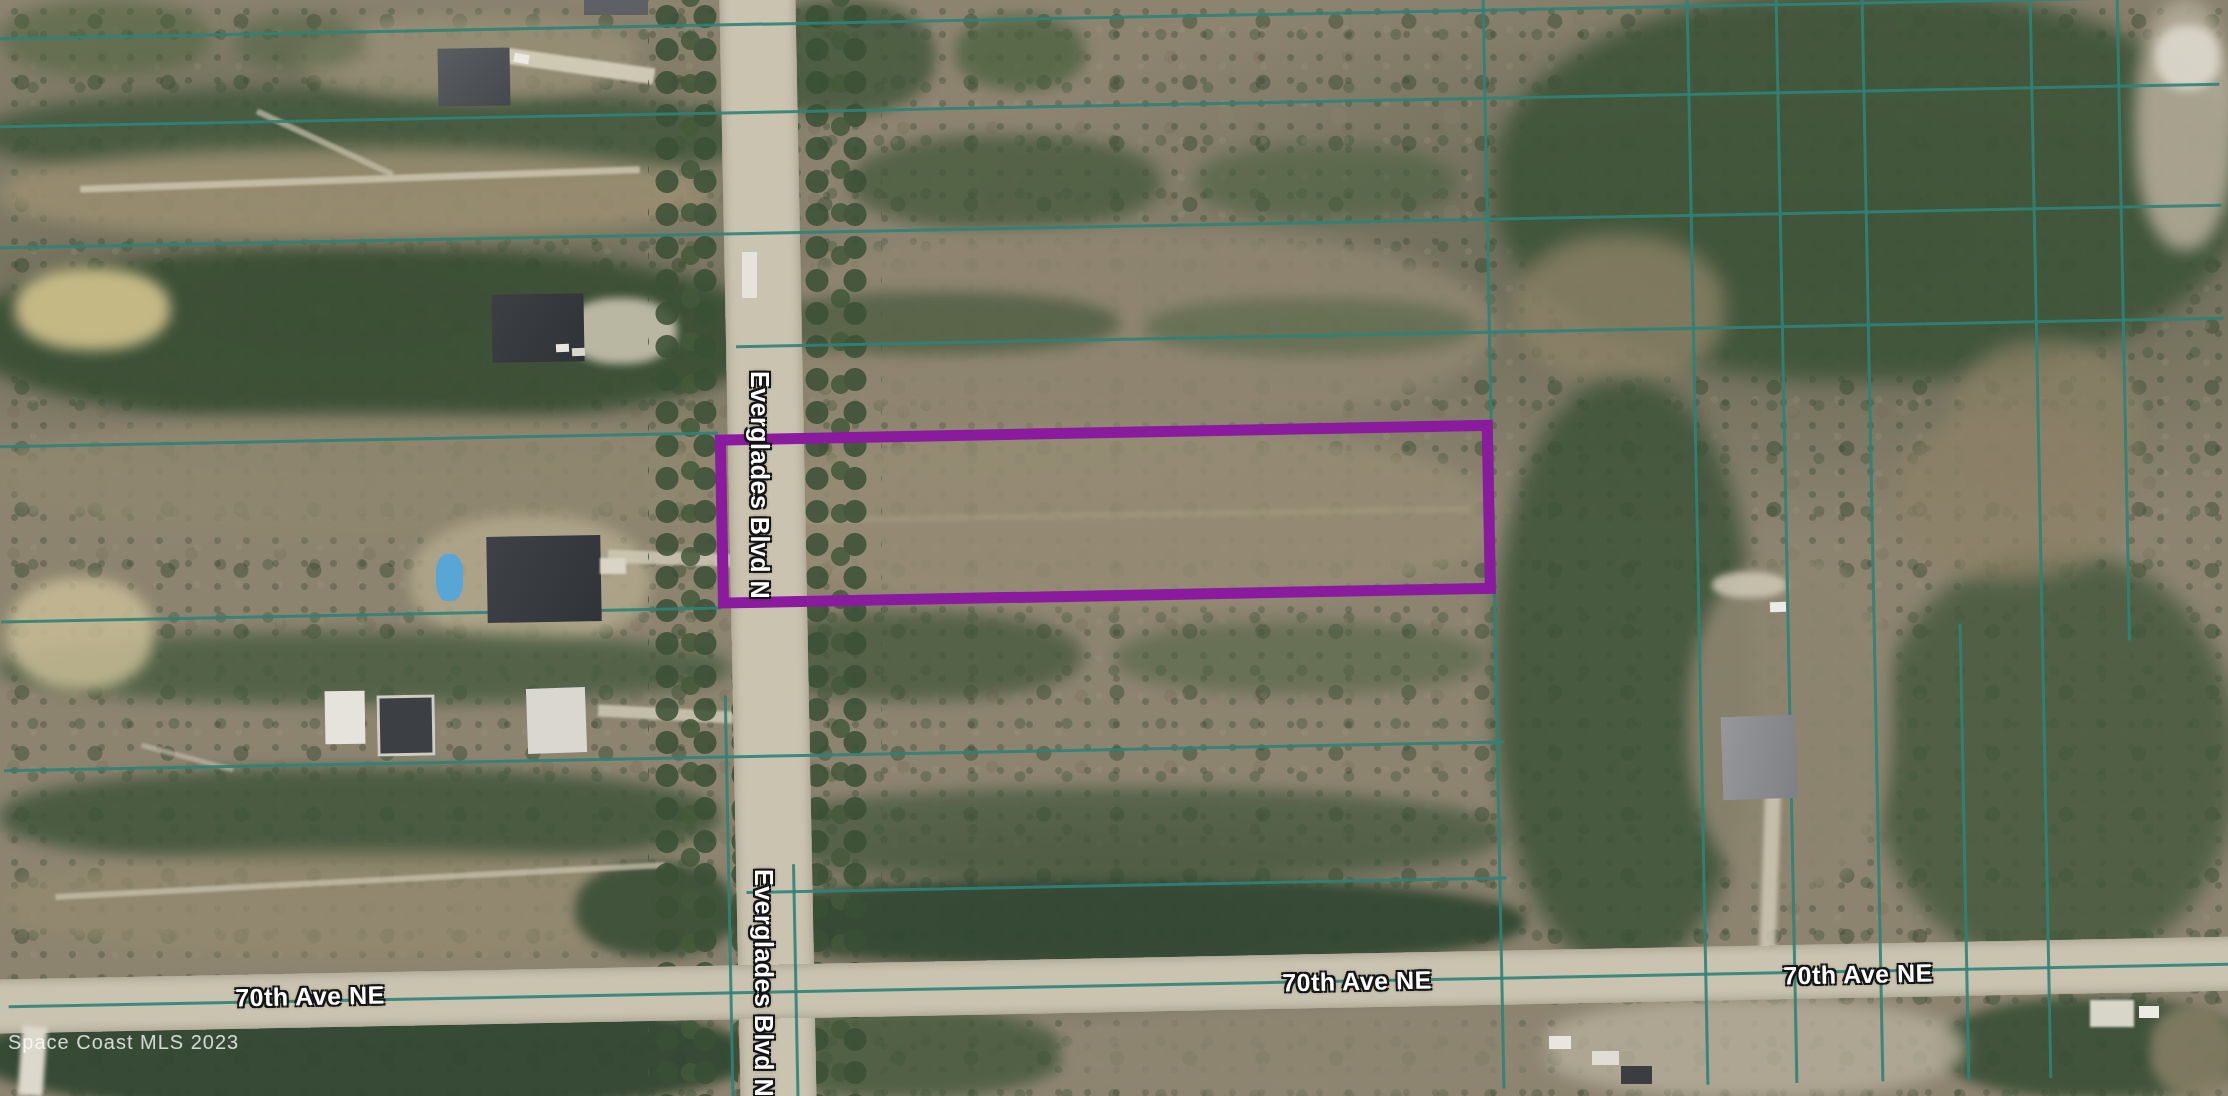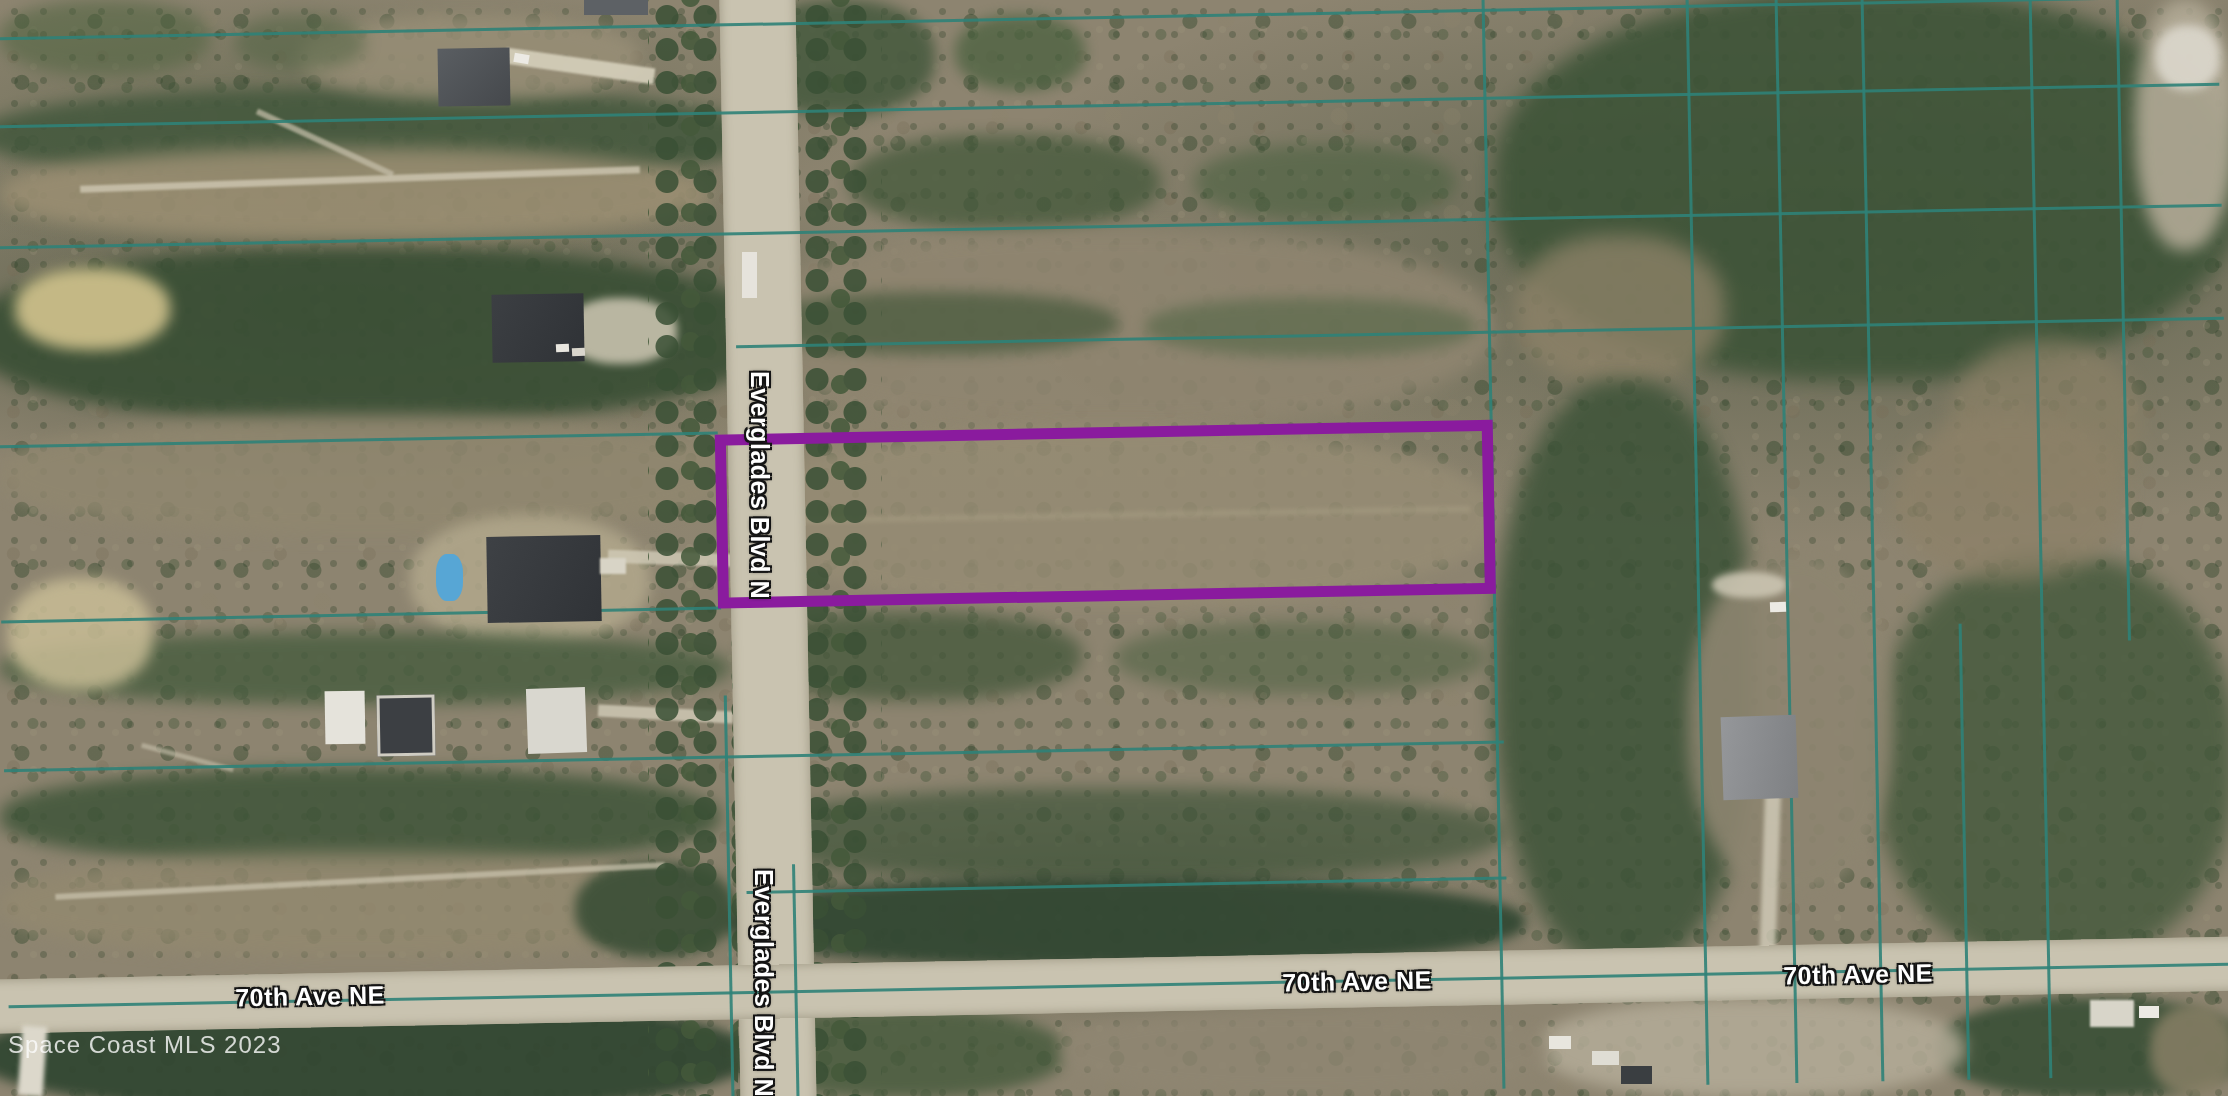--- a/index.html
+++ b/index.html
@@ -40,21 +40,21 @@
   #parcel-outline{position:absolute;left:717px;top:427px;width:778px;height:174px;
     box-sizing:border-box;border:11px solid #8a1b9e;z-index:6;}
   #buildings{position:absolute;inset:0;z-index:5;}
   .bld{position:absolute;}
   .maplabel{position:absolute;z-index:8;color:#fff;font-weight:700;font-size:25px;
     line-height:1;letter-spacing:.5px;white-space:nowrap;
     text-shadow:-2px -2px 0 #141414,2px -2px 0 #141414,-2px 2px 0 #141414,
                  2px 2px 0 #141414,0 0 4px #000;}
   .vlabel{transform:rotate(90deg);transform-origin:0 0;}
   .hlabel{width:160px;text-align:center;transform:rotate(-1.2deg);}
-  #watermark{position:absolute;left:8px;top:1031px;z-index:9;font-size:24px;
+  #watermark{position:absolute;left:8px;top:1031px;z-index:9;font-size:20px;
     font-weight:400;letter-spacing:1px;color:rgba(252,252,252,.8);}
 </style>
 </head>
 <body>
 
 <div id="stage">
   <div id="patchwork"></div>
   <div class="speckle"></div>
   <div class="speckle2"></div>
 

